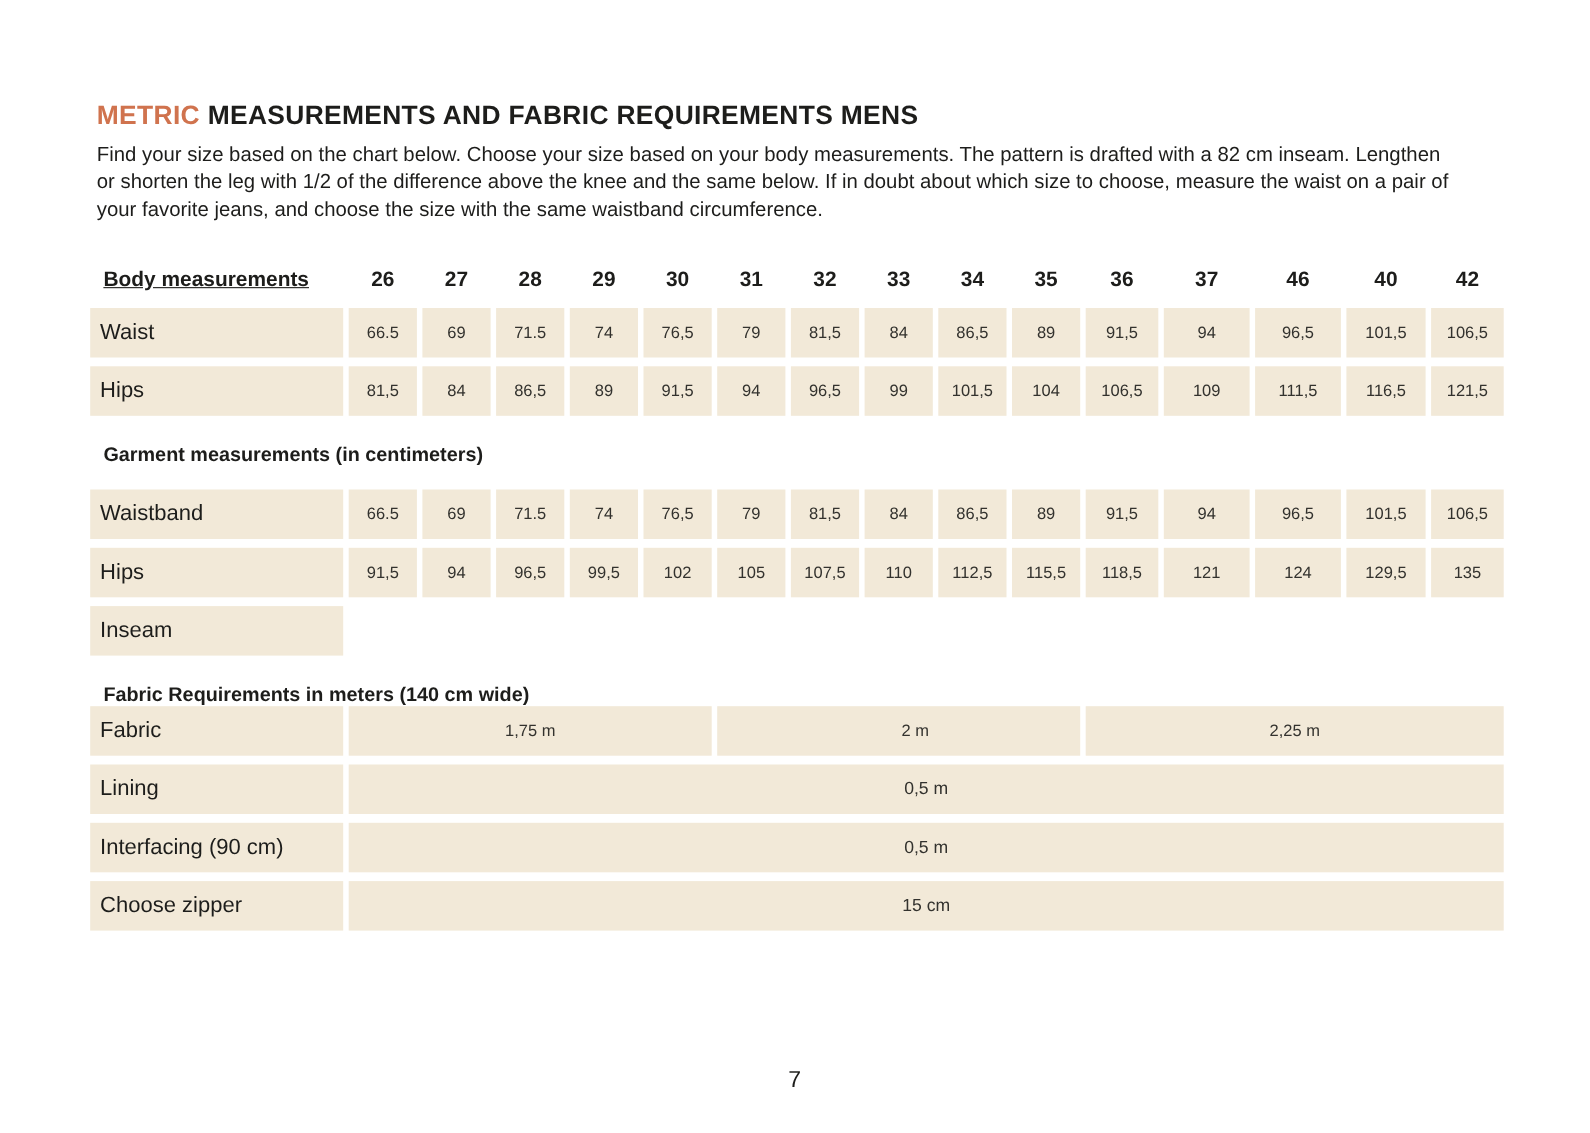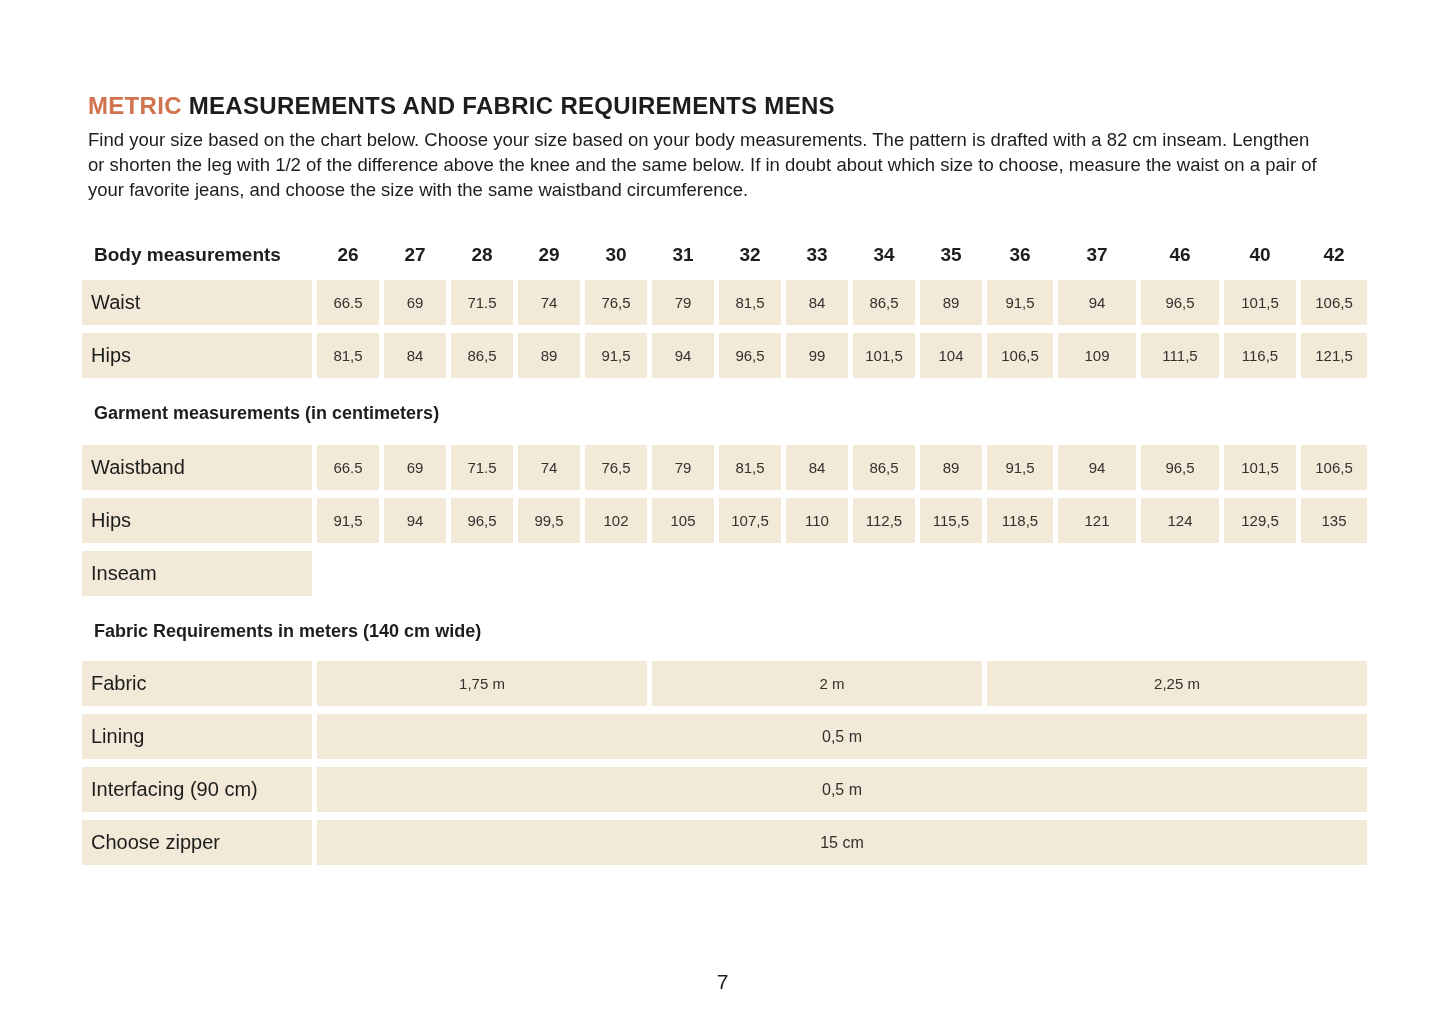--- a/index.html
+++ b/index.html
@@ -29,27 +29,27 @@
   }
 
   .grid {
     display:grid;
     grid-template-columns:230px repeat(10,62px) 66px 78px 78px 72px 66px;
     column-gap:5px;
     row-gap:8px;
   }
   .body-grid   { margin-top:36px; }
   .garment-grid{ margin-top:21px; }
-  .fabric-grid { margin-top:19px; }
+  .fabric-grid { }
 
   .hdr {
     height:34px; display:flex; align-items:center; justify-content:center;
     font-weight:700; font-size:19px; background:transparent;
   }
-  .hdr.label { justify-content:flex-start; padding-left:12px; }
+  .hdr.label { justify-content:flex-start; padding-left:12px;text-decoration:underline; }
 
   .cell {
     background:#f2e9d8;
     height:45px;
     display:flex; align-items:center; justify-content:center;
     font-size:15px; color:#33322e;
   }
   .cell.label {
     justify-content:flex-start;
     padding-left:9px;

